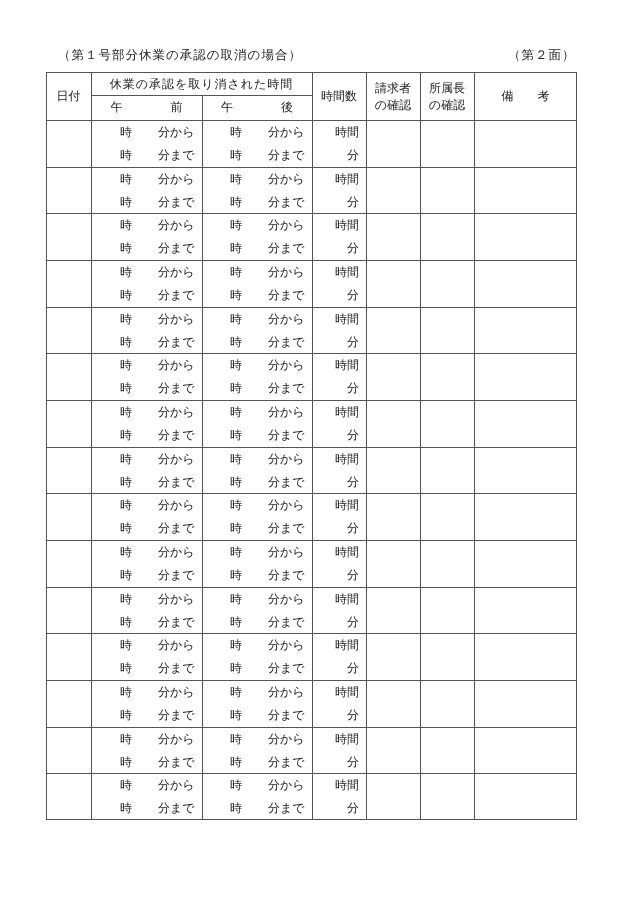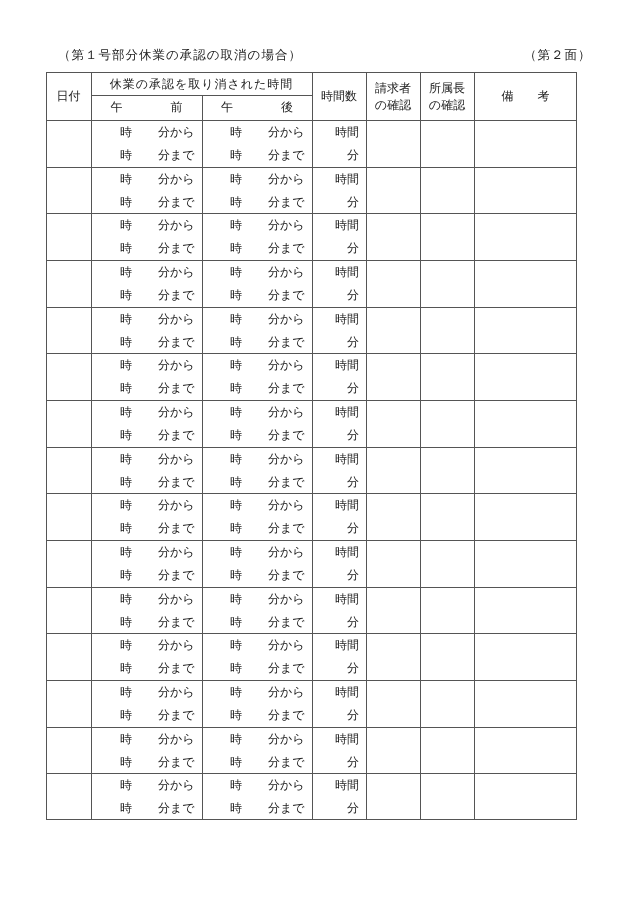--- a/index.html
+++ b/index.html
@@ -7,21 +7,21 @@
     width: 630px; height: 903px; position: relative; overflow: hidden;
     font-family: "DejaVu Serif", "Liberation Serif", serif;
     color: #222;
     font-size: 12px;
   }
   .caption-left {
     position: absolute; left: 58px; top: 47px;
     font-size: 12.5px; letter-spacing: 1px; white-space: nowrap;
   }
   .caption-right {
-    position: absolute; left: 524px; top: 47px;
+    position: absolute; left: 508px; top: 47px;
     font-size: 12.5px; letter-spacing: 1px; white-space: nowrap; font-family: Liberation Mono, monospace;
   }
   .frame {
     position: absolute; left: 46px; top: 72px;
     width: 531px; height: 748px;
     border: 1px solid #555; box-sizing: border-box;
   }
   .vline { position: absolute; width: 1px; background: #555; }
   .hline { position: absolute; height: 1px; background: #555; }
   .hdr { position: absolute; text-align: center; font-size: 12px; line-height: 17px; white-space: nowrap; }

